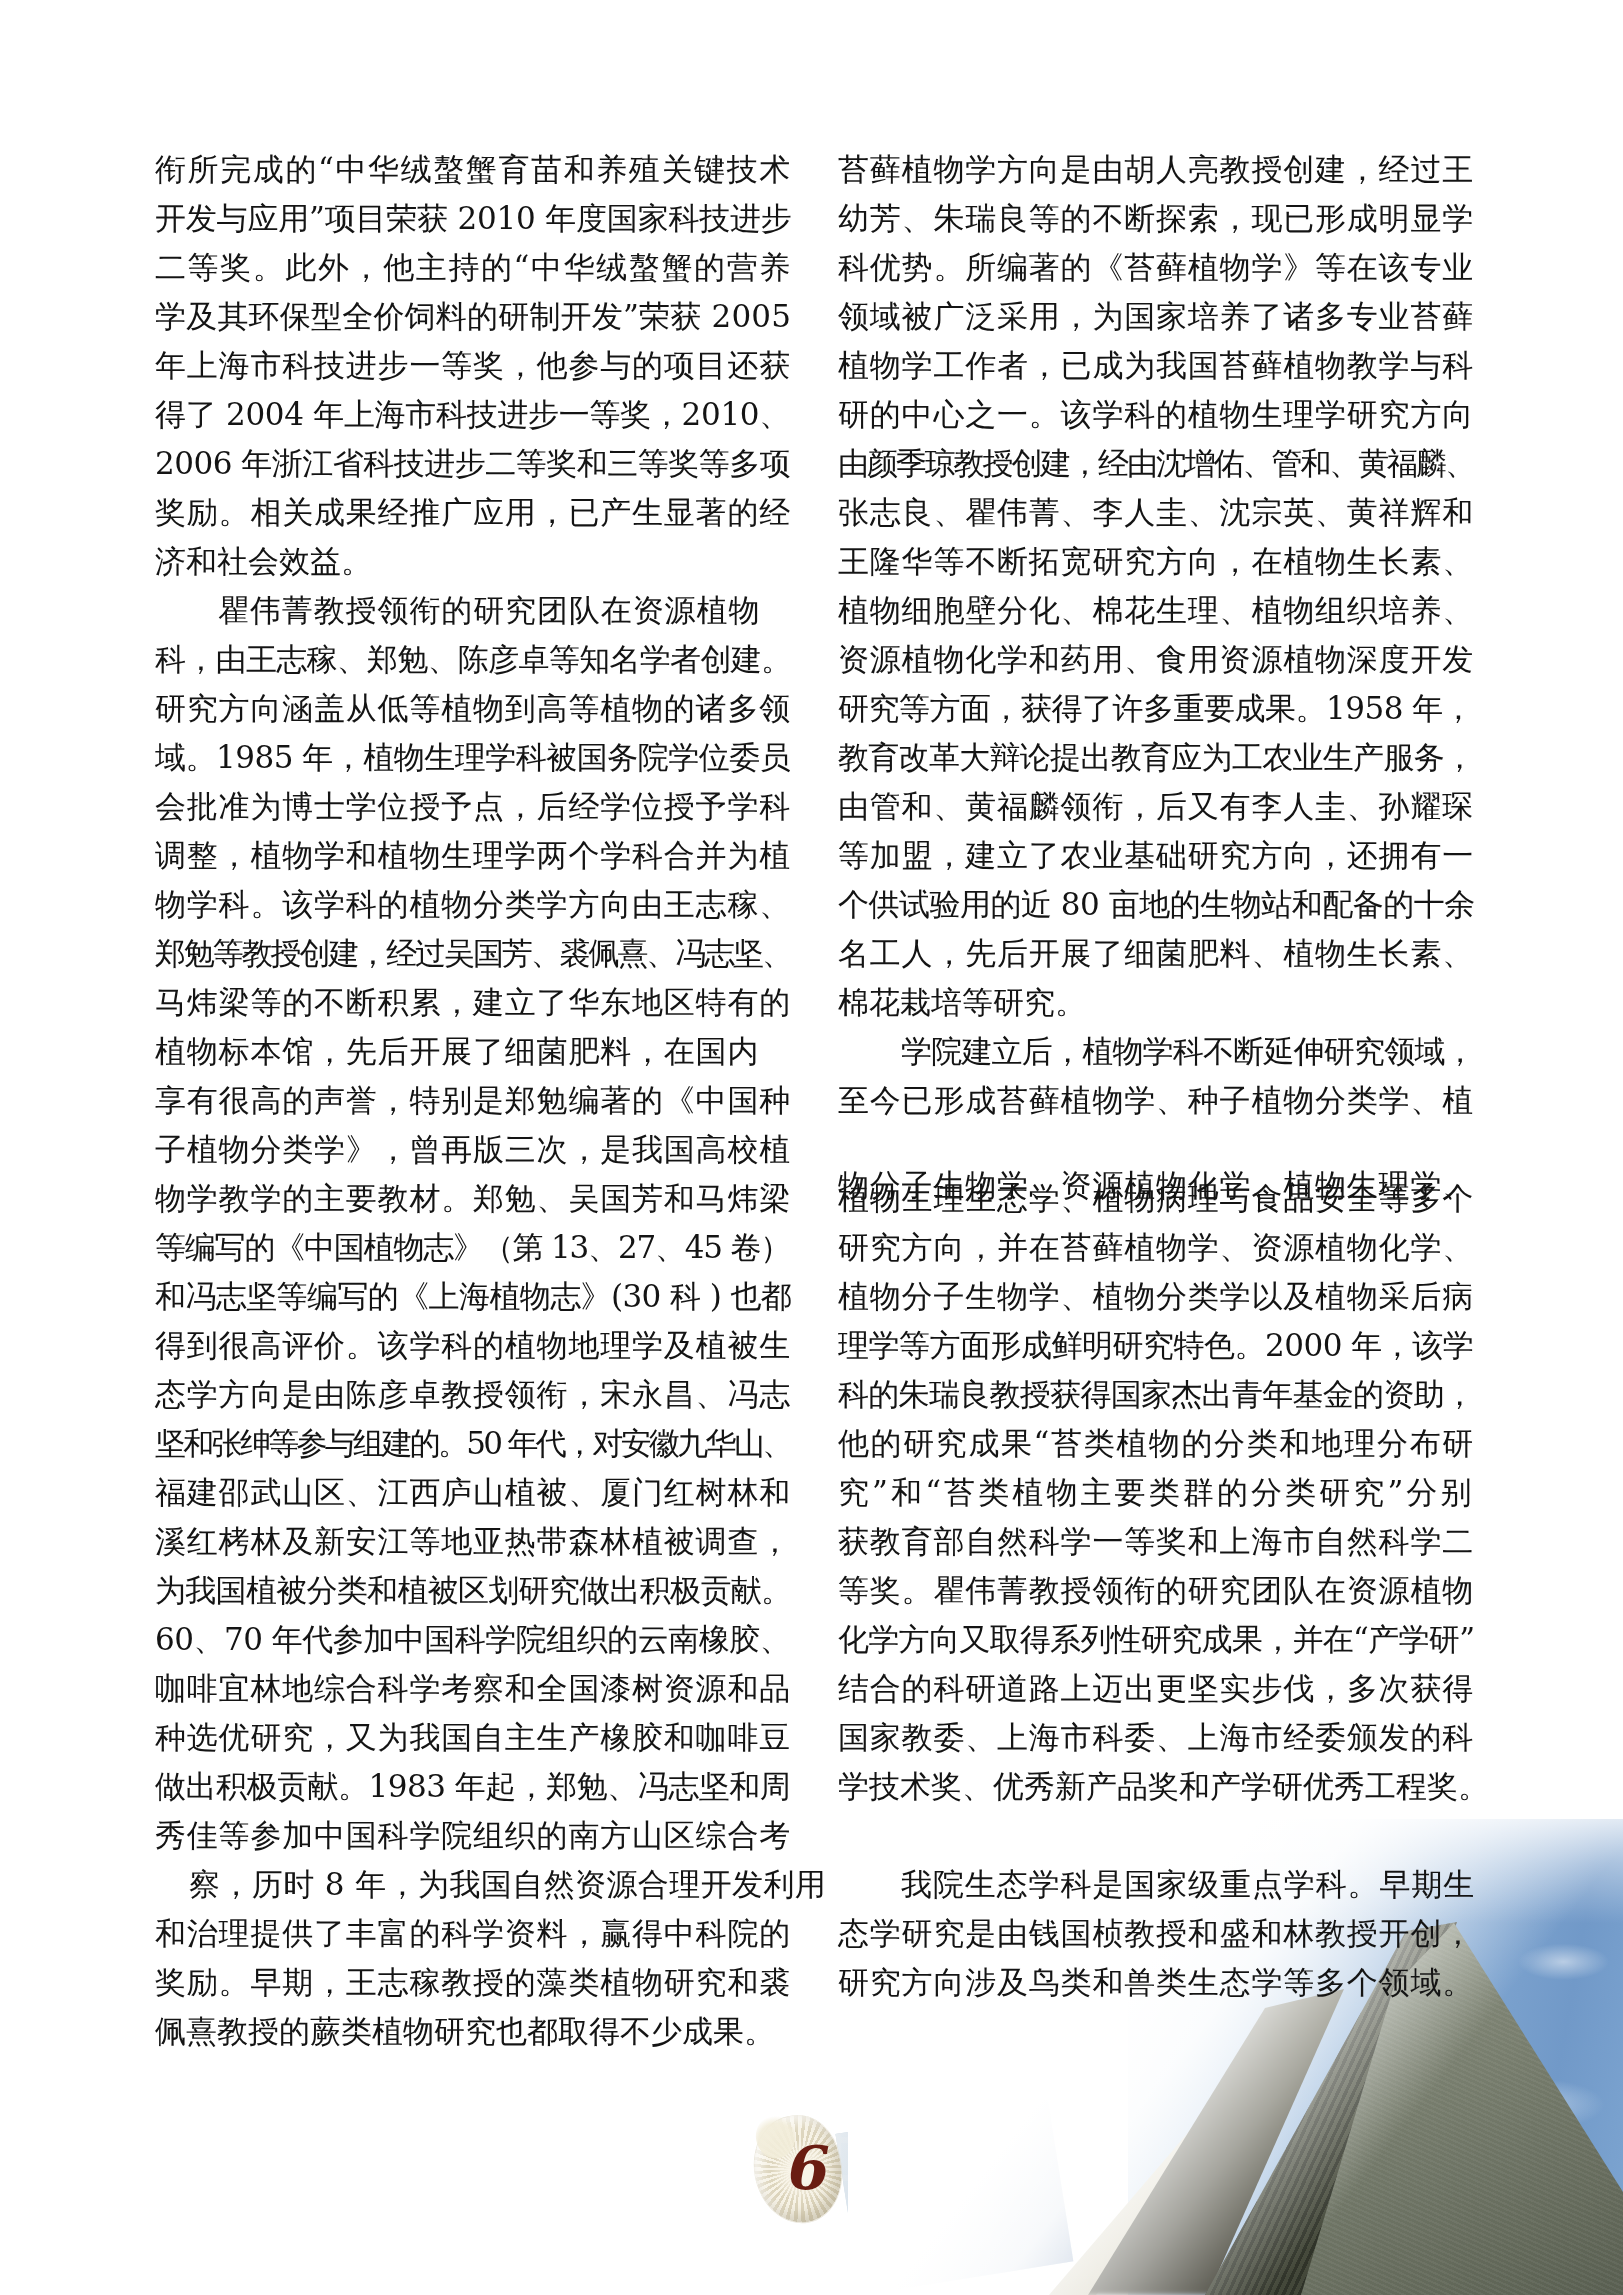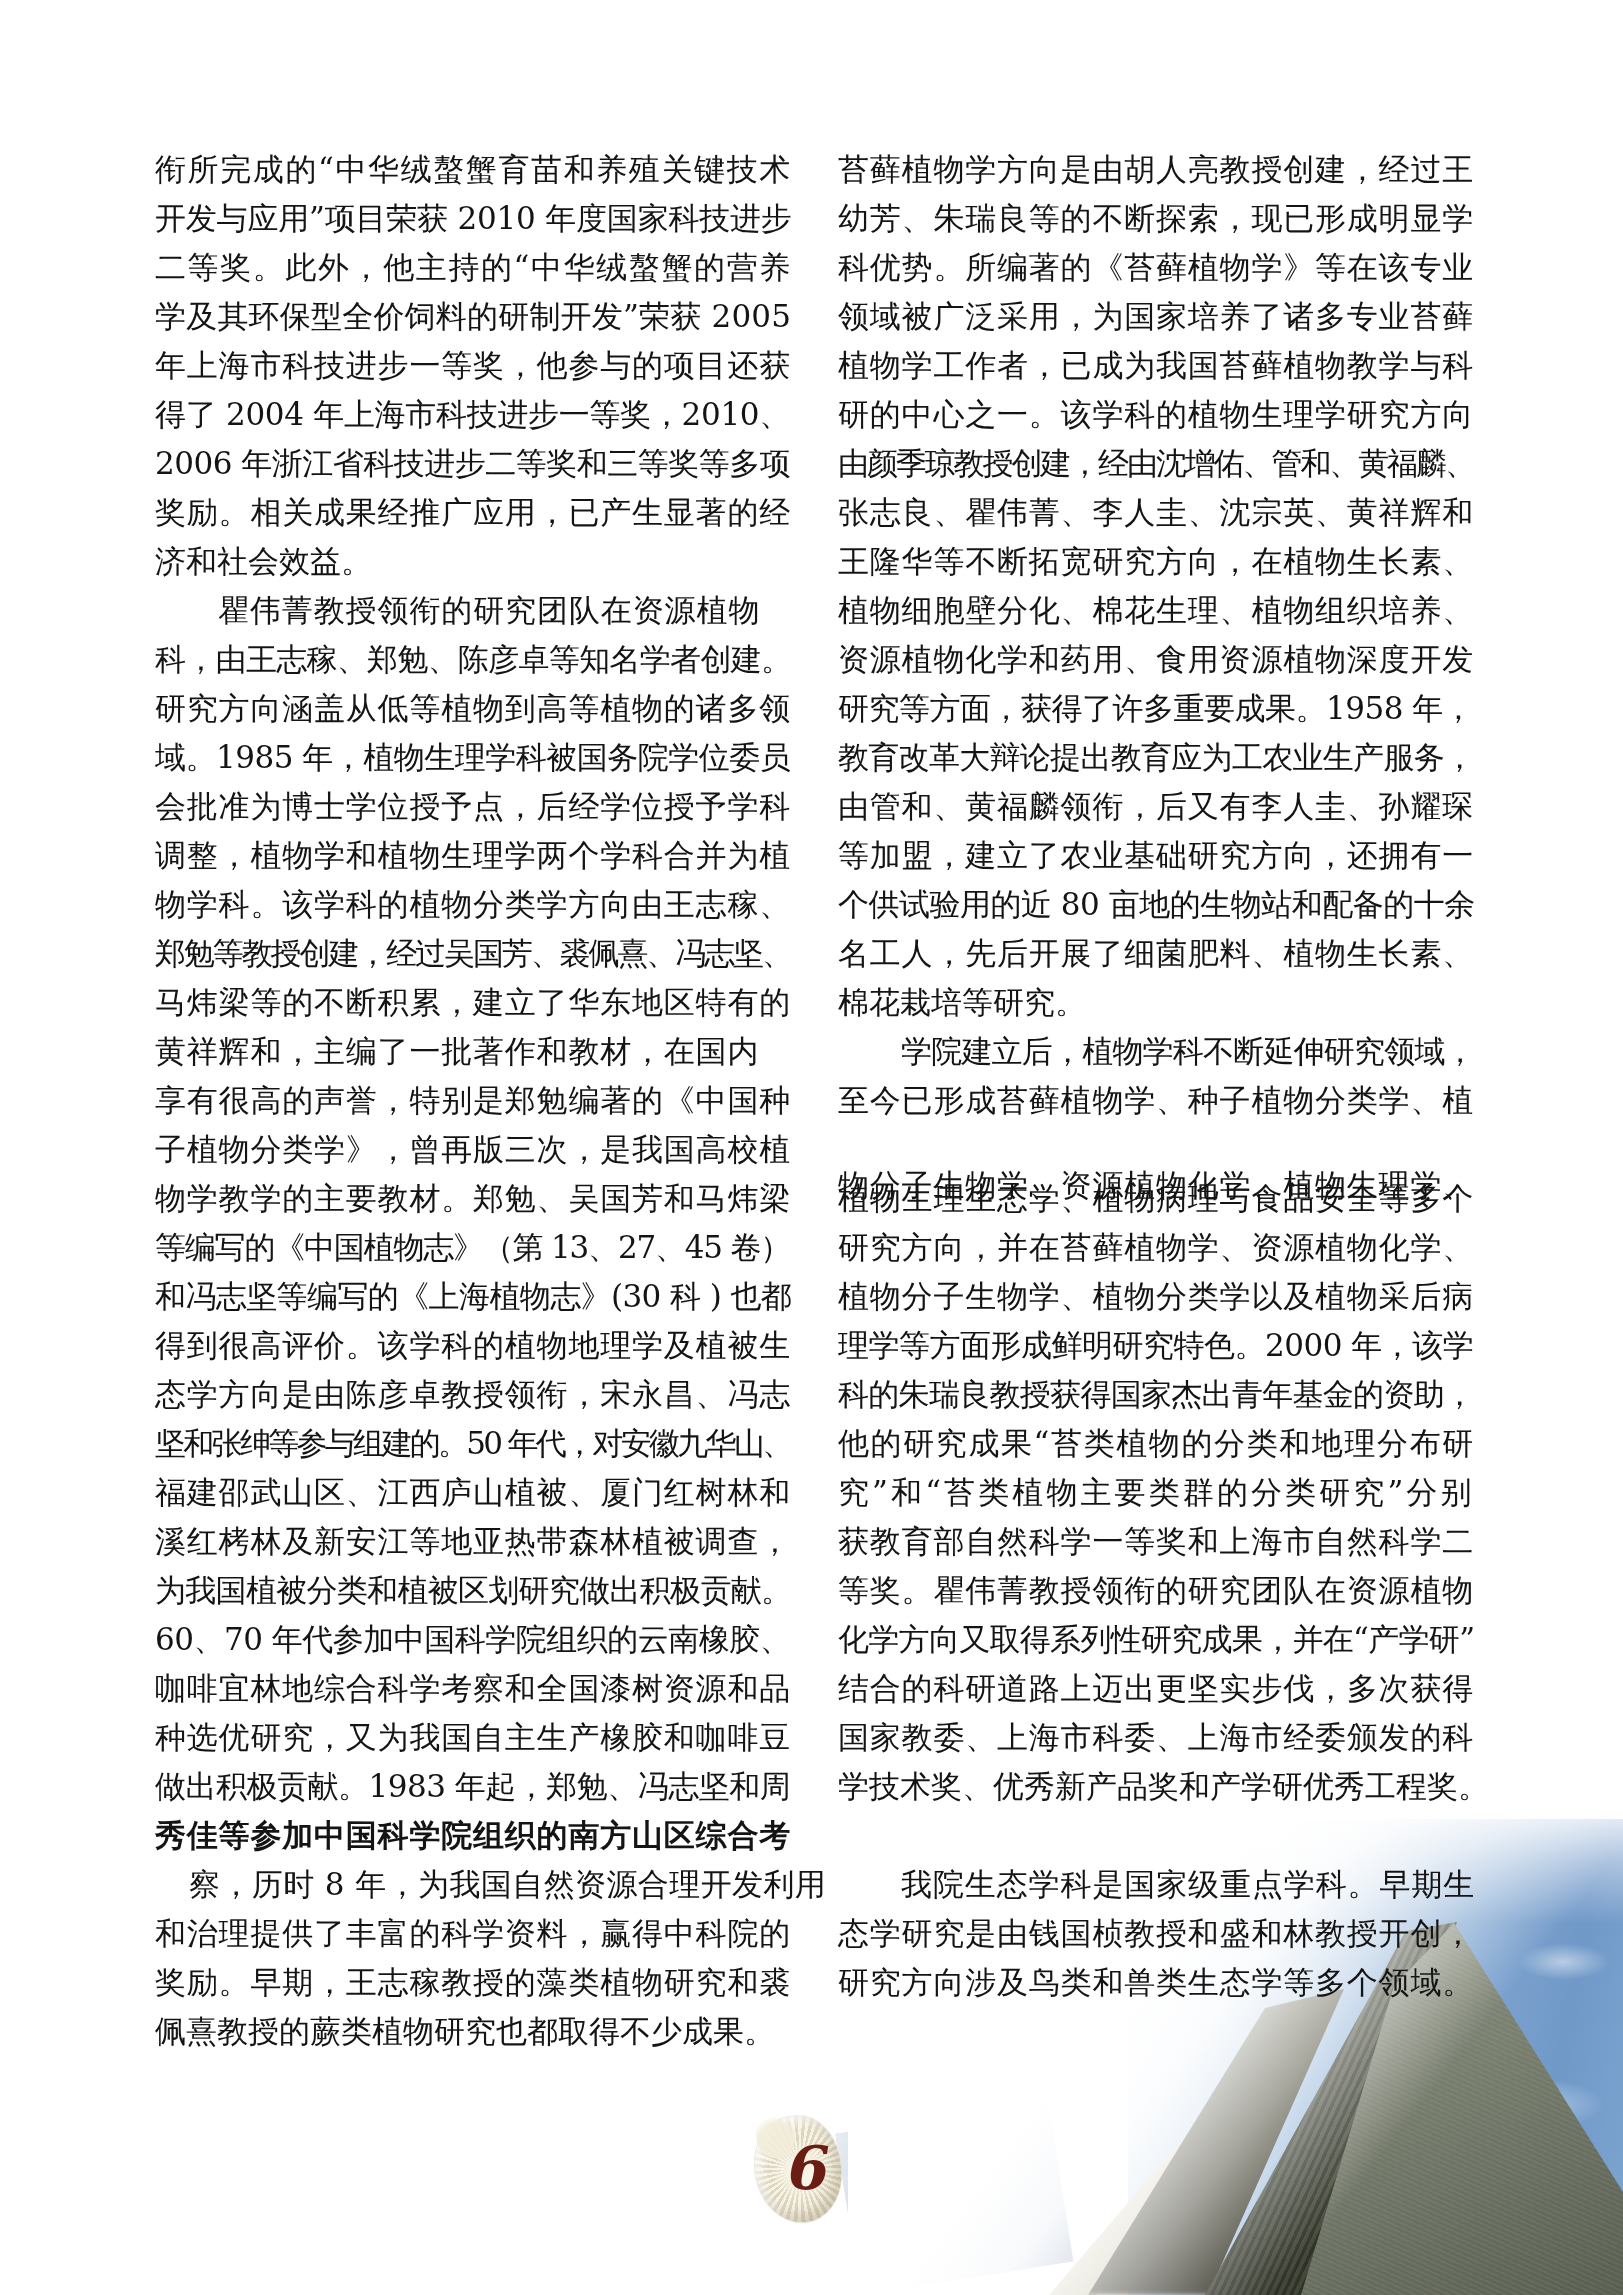--- a/index.html
+++ b/index.html
@@ -124,37 +124,37 @@
     <div class="line last"><span>济和社会效益。</span></div>
     <div class="line indent"><span style="letter-spacing: 0.9px;">瞿伟菁教授领衔的研究团队在资源植物</span></div>
     <div class="line"><span style="letter-spacing: -0.7px;">科，由王志稼、郑勉、陈彦卓等知名学者创建。</span></div>
     <div class="line"><span style="letter-spacing: 0.8px;">研究方向涵盖从低等植物到高等植物的诸多领</span></div>
     <div class="line"><span style="letter-spacing: -0.5px;">域。1985 年，植物生理学科被国务院学位委员</span></div>
     <div class="line"><span style="letter-spacing: 0.8px;">会批准为博士学位授予点，后经学位授予学科</span></div>
     <div class="line"><span style="letter-spacing: 0.8px;">调整，植物学和植物生理学两个学科合并为植</span></div>
     <div class="line"><span style="letter-spacing: 0.8px;">物学科。该学科的植物分类学方向由王志稼、</span></div>
     <div class="line"><span style="letter-spacing: -2.1px;">郑勉等教授创建，经过吴国芳、裘佩熹、冯志坚、</span></div>
     <div class="line"><span style="letter-spacing: 0.8px;">马炜梁等的不断积累，建立了华东地区特有的</span></div>
-    <div class="line"><span style="letter-spacing: 0.8px;">黄祥辉和，主编了一批著作和教材，在国内</span></div>
+    <div class="line"><span style="letter-spacing: 0.8px;">植物标本馆，先后开展了细菌肥料，在国内</span></div>
     <div class="line"><span style="letter-spacing: 0.8px;">享有很高的声誉，特别是郑勉编著的《中国种</span></div>
     <div class="line"><span style="letter-spacing: 0.8px;">子植物分类学》，曾再版三次，是我国高校植</span></div>
     <div class="line"><span style="letter-spacing: 0.8px;">物学教学的主要教材。郑勉、吴国芳和马炜梁</span></div>
     <div class="line"><span style="letter-spacing: -1.2px;">等编写的《中国植物志》（第 13、27、45 卷）</span></div>
     <div class="line"><span style="letter-spacing: -0.6px;">和冯志坚等编写的《上海植物志》(30 科 ) 也都</span></div>
     <div class="line"><span style="letter-spacing: 0.8px;">得到很高评价。该学科的植物地理学及植被生</span></div>
     <div class="line"><span style="letter-spacing: 0.8px;">态学方向是由陈彦卓教授领衔，宋永昌、冯志</span></div>
     <div class="line"><span style="letter-spacing: -2.7px;">坚和张绅等参与组建的。50 年代，对安徽九华山、</span></div>
     <div class="line"><span style="letter-spacing: 0.8px;">福建邵武山区、江西庐山植被、厦门红树林和</span></div>
     <div class="line"><span style="letter-spacing: 0.8px;">溪红栲林及新安江等地亚热带森林植被调查，</span></div>
     <div class="line"><span style="letter-spacing: -0.7px;">为我国植被分类和植被区划研究做出积极贡献。</span></div>
     <div class="line"><span style="letter-spacing: -0.5px;">60、70 年代参加中国科学院组织的云南橡胶、</span></div>
     <div class="line"><span style="letter-spacing: 0.8px;">咖啡宜林地综合科学考察和全国漆树资源和品</span></div>
     <div class="line"><span style="letter-spacing: 0.8px;">种选优研究，又为我国自主生产橡胶和咖啡豆</span></div>
     <div class="line"><span style="letter-spacing: -0.5px;">做出积极贡献。1983 年起，郑勉、冯志坚和周</span></div>
-    <div class="line"><span style="letter-spacing: 0.8px; font-weight: bold;">秀佳等参加中国科学院组织的南方山区综合考</span></div>
+    <div class="line"><span style="letter-spacing: 0.8px;">秀佳等参加中国科学院组织的南方山区综合考</span></div>
     <div class="line"><span style="letter-spacing: 0.4px; margin-left: 34px;">察，历时 8 年，为我国自然资源合理开发利用</span></div>
     <div class="line"><span style="letter-spacing: 0.8px;">和治理提供了丰富的科学资料，赢得中科院的</span></div>
     <div class="line"><span style="letter-spacing: 0.8px;">奖励。早期，王志稼教授的藻类植物研究和裘</span></div>
     <div class="line last"><span>佩熹教授的蕨类植物研究也都取得不少成果。</span></div>
   </div>
 <div class="col col-right">
     <div class="line"><span style="letter-spacing: 0.8px;">苔藓植物学方向是由胡人亮教授创建，经过王</span></div>
     <div class="line"><span style="letter-spacing: 0.8px;">幼芳、朱瑞良等的不断探索，现已形成明显学</span></div>
     <div class="line"><span style="letter-spacing: 0.8px;">科优势。所编著的《苔藓植物学》等在该专业</span></div>
     <div class="line"><span style="letter-spacing: 0.8px;">领域被广泛采用，为国家培养了诸多专业苔藓</span></div>

